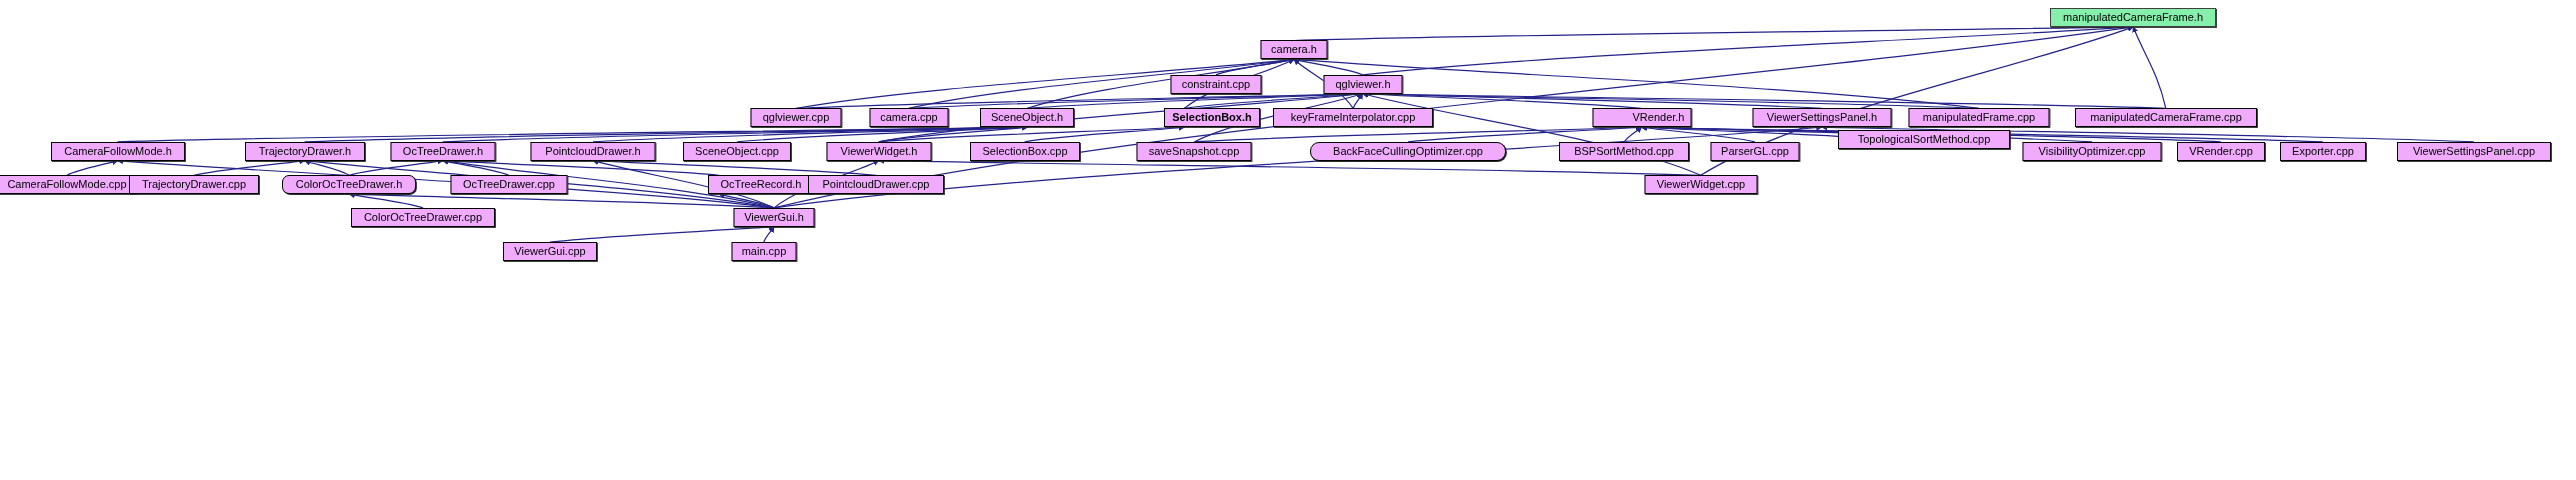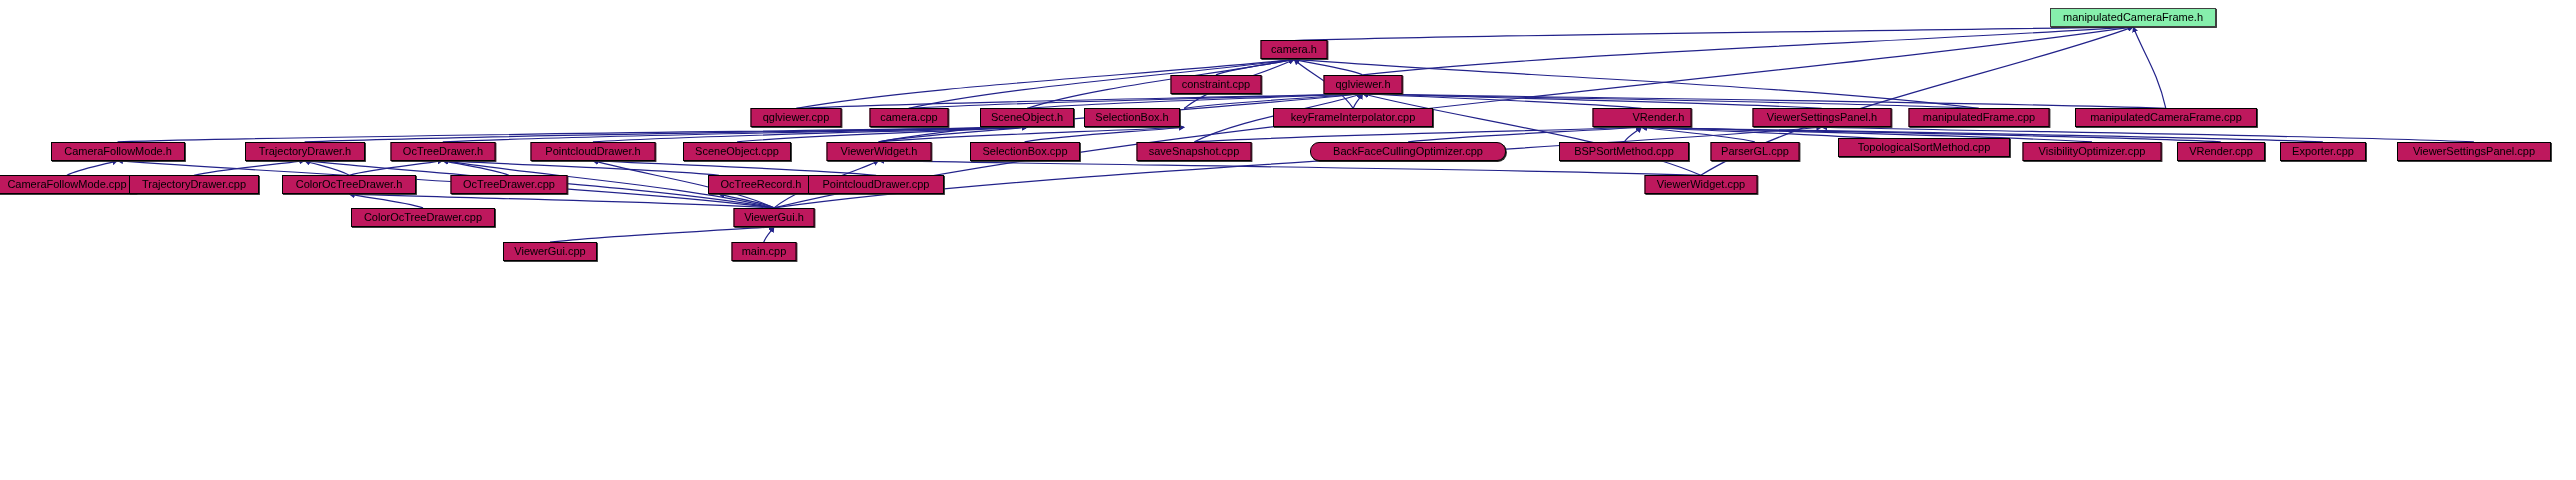--- a/index.html
+++ b/index.html
@@ -20,21 +20,21 @@
     left: 0;
     top: 0;
     width: 2576px;
     height: 481px;
     pointer-events: none;
   }
   .node {
     position: absolute;
     box-sizing: border-box;
     border: 0.9px solid #000000;
-    background: #be185d;
+    background: #f0abfc;
     color: #000000;
     font-size: 11px;
     line-height: 1;
     height: 19px;
     display: flex;
     align-items: center;
     justify-content: center;
     white-space: nowrap;
     padding: 0 6px;
     transform: translateX(-50%);
@@ -118,45 +118,45 @@
       <path d="M641,282 C706.25,273.9 828.92,269.4 902,264" fill="none" stroke="#22228a" stroke-width="1.4" marker-end="url(#arrow)"></path>
       <path d="M890,282 C893,273.9 898.64,269.4 902,264" fill="none" stroke="#22228a" stroke-width="1.4" marker-end="url(#arrow)"></path>
     </svg>
 <div class="node root" style="left: 2133px; top: 7.7px; min-width: 166px;">manipulatedCameraFrame.h</div>
     <div class="node" style="left: 1294px; top: 40px; min-width: 67px;">camera.h</div>
     <div class="node" style="left: 1216px; top: 75px; min-width: 91px;">constraint.cpp</div>
     <div class="node" style="left: 1363px; top: 75px; min-width: 79px;">qglviewer.h</div>
     <div class="node" style="left: 796px; top: 108px; min-width: 91px;">qglviewer.cpp</div>
     <div class="node" style="left: 909px; top: 108px; min-width: 79px;">camera.cpp</div>
     <div class="node" style="left: 1027px; top: 108px; min-width: 94px;">SceneObject.h</div>
-    <div class="node" style="left: 1132px; top: 108px; min-width: 96px;">SelectionBox.h</div>
+    <div class="node" style="left: 1212px; top: 108px; min-width: 96px; font-weight: bold;">SelectionBox.h</div>
     <div class="node" style="left: 1353px; top: 108px; min-width: 160px;">keyFrameInterpolator.cpp</div>
     <div class="node" style="left: 1642px; top: 108px; min-width: 74px; padding-left: 39px;">VRender.h</div>
     <div class="node" style="left: 1822px; top: 108px; min-width: 139px;">ViewerSettingsPanel.h</div>
     <div class="node" style="left: 1979px; top: 108px; min-width: 141px;">manipulatedFrame.cpp</div>
     <div class="node" style="left: 2166px; top: 108px; min-width: 182px;">manipulatedCameraFrame.cpp</div>
     <div class="node" style="left: 118px; top: 142px; min-width: 134px;">CameraFollowMode.h</div>
     <div class="node" style="left: 305px; top: 142px; min-width: 120px;">TrajectoryDrawer.h</div>
     <div class="node" style="left: 443px; top: 142px; min-width: 105px;">OcTreeDrawer.h</div>
     <div class="node" style="left: 593px; top: 142px; min-width: 125px;">PointcloudDrawer.h</div>
     <div class="node" style="left: 737px; top: 142px; min-width: 108px;">SceneObject.cpp</div>
     <div class="node" style="left: 879px; top: 142px; min-width: 105px;">ViewerWidget.h</div>
     <div class="node" style="left: 1025px; top: 142px; min-width: 110px;">SelectionBox.cpp</div>
     <div class="node" style="left: 1194px; top: 142px; min-width: 115px;">saveSnapshot.cpp</div>
     <div class="node" style="left: 1408px; top: 142px; min-width: 196px; border-radius: 9px;">BackFaceCullingOptimizer.cpp</div>
     <div class="node" style="left: 1624px; top: 142px; min-width: 130px;">BSPSortMethod.cpp</div>
     <div class="node" style="left: 1755px; top: 142px; min-width: 89px;">ParserGL.cpp</div>
-    <div class="node" style="left: 1924px; top: 138px; min-width: 172px;">TopologicalSortMethod.cpp</div>
+    <div class="node" style="left: 1924px; top: 130px; min-width: 172px;">TopologicalSortMethod.cpp</div>
     <div class="node" style="left: 2092px; top: 142px; min-width: 139px;">VisibilityOptimizer.cpp</div>
     <div class="node" style="left: 2221px; top: 142px; min-width: 88px;">VRender.cpp</div>
     <div class="node" style="left: 2323px; top: 142px; min-width: 86px;">Exporter.cpp</div>
     <div class="node" style="left: 2474px; top: 142px; min-width: 154px;">ViewerSettingsPanel.cpp</div>
     <div class="node" style="left: 67px; top: 175px; min-width: 139px;">CameraFollowMode.cpp</div>
     <div class="node" style="left: 194px; top: 175px; min-width: 130px;">TrajectoryDrawer.cpp</div>
-    <div class="node" style="left: 349px; top: 175px; min-width: 134px;">ColorOcTreeDrawer.h</div>
+    <div class="node" style="left: 349px; top: 175px; min-width: 134px; border-radius: 7px;">ColorOcTreeDrawer.h</div>
     <div class="node" style="left: 509px; top: 175px; min-width: 117px;">OcTreeDrawer.cpp</div>
     <div class="node" style="left: 719px; top: 175px; min-width: 106px; margin-left: 42px;">OcTreeRecord.h</div>
     <div class="node" style="left: 876px; top: 175px; min-width: 136px;">PointcloudDrawer.cpp</div>
     <div class="node" style="left: 1701px; top: 175px; min-width: 113px;">ViewerWidget.cpp</div>
     <div class="node" style="left: 423px; top: 208px; min-width: 144px;">ColorOcTreeDrawer.cpp</div>
     <div class="node" style="left: 774px; top: 208px; min-width: 81px;">ViewerGui.h</div>
     <div class="node" style="left: 550px; top: 242px; min-width: 94px;">ViewerGui.cpp</div>
     <div class="node" style="left: 764px; top: 242px; min-width: 65px;">main.cpp</div>
   </div>
 

